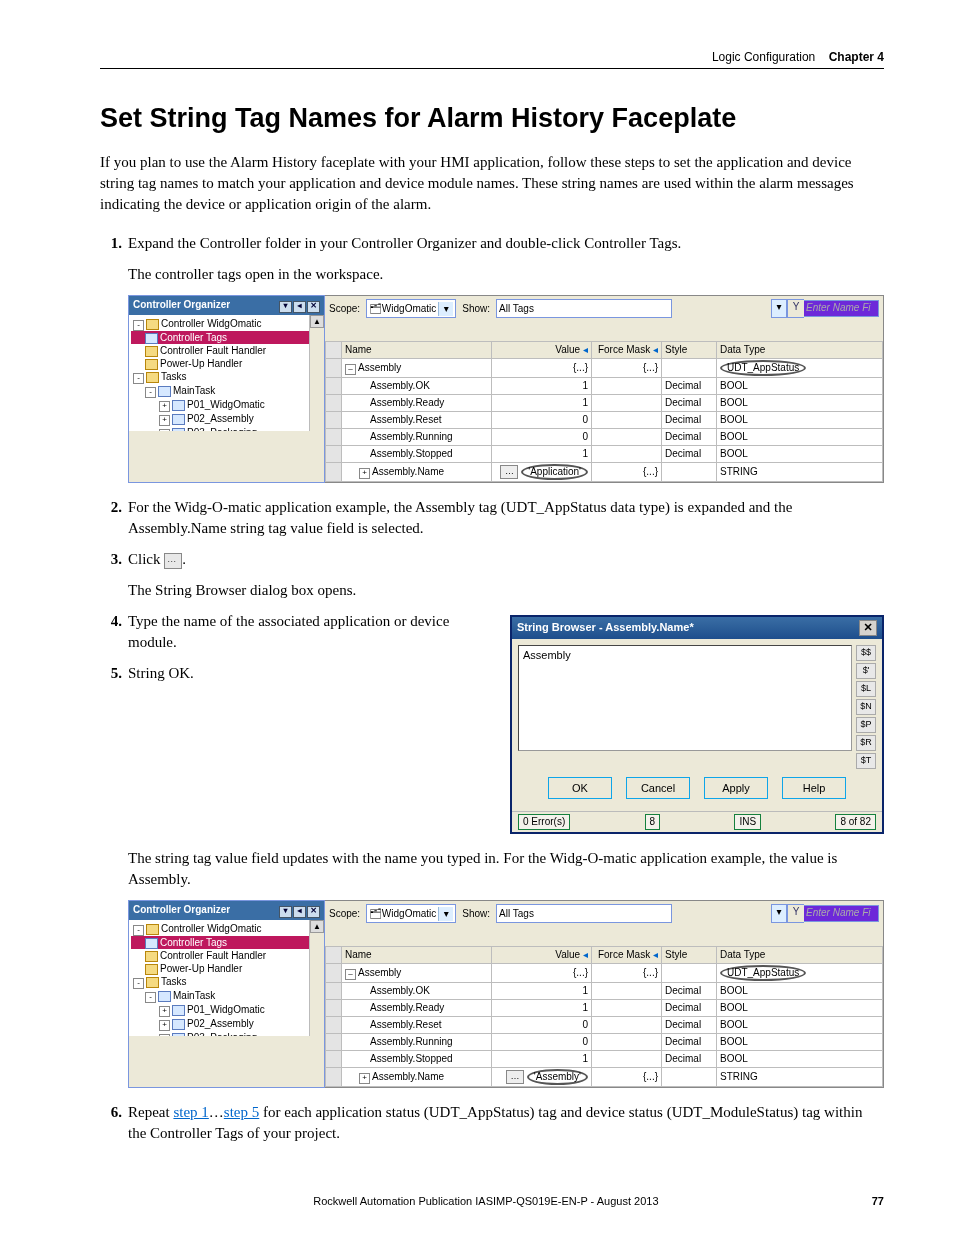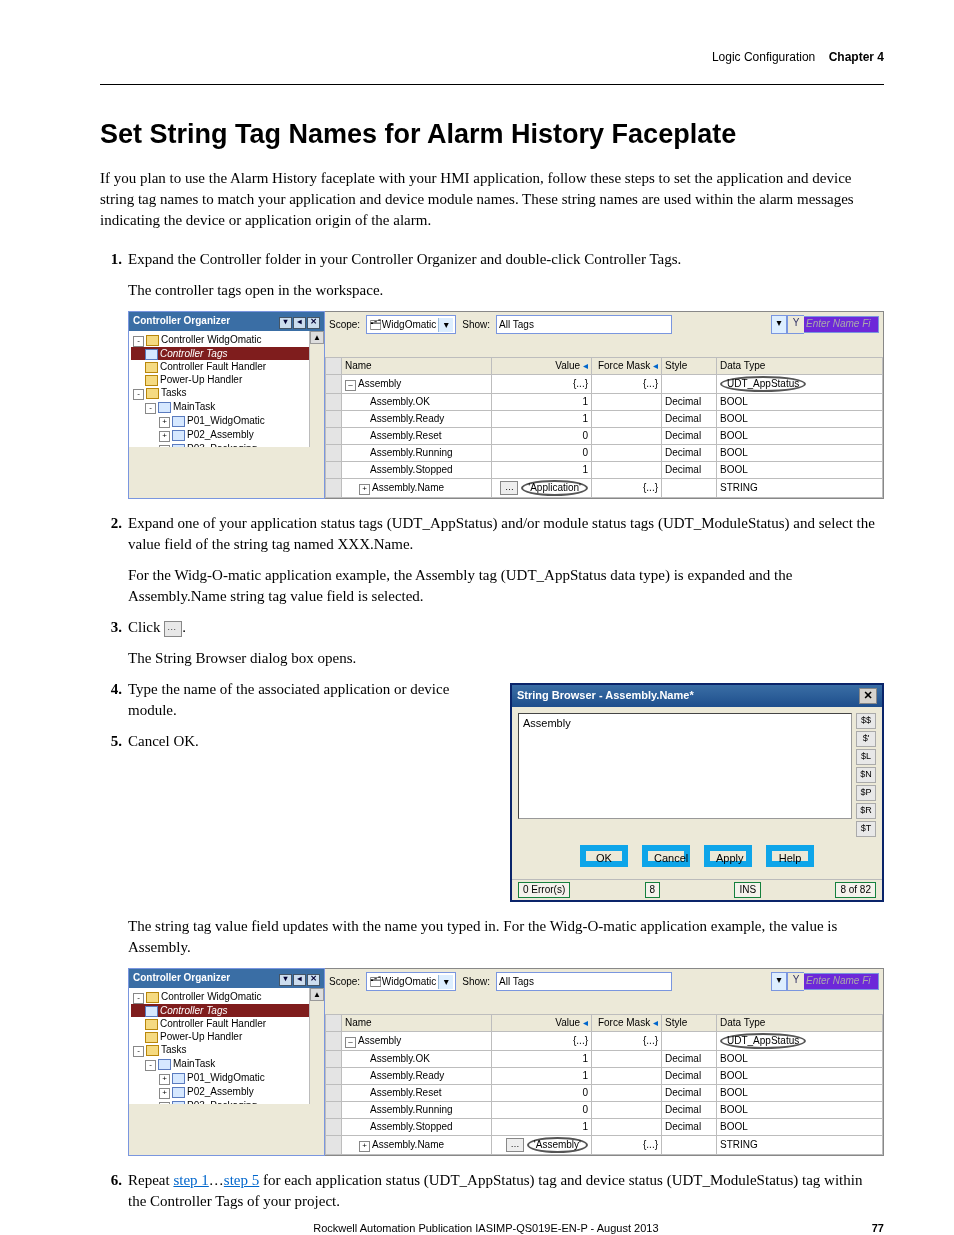--- a/index.html
+++ b/index.html
@@ -14,21 +14,21 @@
     padding: 50px 70px 40px 100px;
     box-sizing: border-box;
     width: 954px;
     min-height: 1235px;
     position: relative;
   }
   .header-line {
     text-align: right;
     font-size: 12px;
     font-family: Arial, sans-serif;
-    padding-bottom: 20px;
+    padding-bottom: 4px;
     border-bottom: 1px solid #000;
     margin-bottom: 34px;
   }
   .header-line .chap-label { font-weight: normal; margin-right: 10px;}
   .header-line .chap-num { font-weight: bold; }
   h1.section-title {
     font-family: Arial, sans-serif;
     font-weight: bold;
     font-size: 27px;
     margin: 0 0 18px 0;
@@ -111,21 +111,21 @@
     padding: 2px 0 2px 2px;
     position: relative;
   }
   .tree-body .sb {
     position: absolute; right:0; top:0; bottom:0; width:14px; background:#ece9d8; border-left:1px solid #bbb;
   }
   .tree-body .sb::before{content:"▲"; display:block; font-size:8px; text-align:center; background:#ddd; border:1px solid #999;}
   .tnode { white-space: nowrap; padding: 0 2px; line-height: 13px;}
   .tnode .ico { display:inline-block; width:11px; height:9px; background:#f5da81; border:1px solid #b8860b; margin-right:2px; vertical-align:middle;}
   .tnode .ico.prog { background:#d6e8ff; border-color:#5a7bbf;}
-  .tnode.sel { background:#7f1d1d; color:#fff;font-style:italic; }
+  .tnode.sel { background:#be185d; color:#fff; }
   .ind1{padding-left:14px;} .ind2{padding-left:28px;}
   .exp{display:inline-block;width:9px;height:9px;border:1px solid #888;line-height:7px;text-align:center;margin-right:2px;font-size:8px;background:#fff;color:#000;}
 
   
   .grid-panel {
     flex: 1;
     background: #ece9d8;
     border: 1px solid #888;
     border-left: none;
   }
@@ -180,21 +180,21 @@
   .dlg-body{padding:6px;}
   .dlg-text{
     height:100px;background:#fff;border:1px inset #999;padding:2px 4px;
     display:flex;
   }
   .dlg-text .ta{flex:1;}
   .dlg-side{width:20px;margin-left:4px;}
   .dlg-side div{height:14px;border:1px solid #aaa;background:#e8e8e8;margin-bottom:2px;text-align:center;font-size:9px;line-height:12px;}
   .dlg-row{display:flex;gap:14px;padding:6px 2px;justify-content:center;}
   .dlg-row button{
-    width:48px;height:22px;border:6px solid #0ea5e9;background:#ece9d8;font-family:inherit;font-size:11px;
+    width:64px;height:22px;border:1px solid #0ea5e9;background:#ece9d8;font-family:inherit;font-size:11px;
   }
   .dlg-status{
     border-top:1px solid #bbb;padding:2px 6px;display:flex;justify-content:space-between;font-size:10px;background:#ece9d8;
   }
   .dlg-status span{border:1px solid #15803d;padding:0 4px;background:#f4f2ec;}
 
   .footer{
     position:absolute;bottom:28px;left:100px;right:70px;
     font-family:Arial,sans-serif;font-size:11px;
     display:flex;justify-content:space-between;
@@ -341,21 +341,20 @@
                   <td>STRING</td>
                 </tr>
               </tbody>
           </table>
         </div>
       </div>
     </li>
 
     <li>
       <span class="num">2.</span>
-      <span>Expand one of your application status tags (UDT_AppStatus) and/or module status tags (UDT_ModuleStatus) and select the value field of the string tag named XXX.Name.</span>
       <div class="subtext">For the Widg-O-matic application example, the Assembly tag (UDT_AppStatus data type) is expanded and the Assembly.Name string tag value field is selected.</div>
     </li>
 
     <li>
       <span class="num">3.</span>
       <span>Click </span><span class="btn-icon"></span><span>.</span>
       <div class="subtext">The String Browser dialog box opens.</div>
     </li>
 
     <li style="clear:both">
@@ -394,21 +393,21 @@
           <span>8 of 82</span>
         </div>
       </div>
 
       <span class="num">4.</span>
       <span>Type the name of the associated application or device module.</span>
     </li>
 
     <li>
       <span class="num">5.</span>
-      <span>Cancel OK.</span>
+      <span>String OK.</span>
       <div class="subtext" style="clear:both">The string tag value field updates with the name you typed in. For the Widg-O-matic application example, the value is Assembly.</div>
 
       
       <div class="shot">
         <div class="tree-panel">
           <div class="tree-title">
             <span>Controller Organizer</span>
             <span class="winbtns"><span>▾</span><span>◂</span><span>✕</span></span>
           </div>
           <div class="tree-body">

